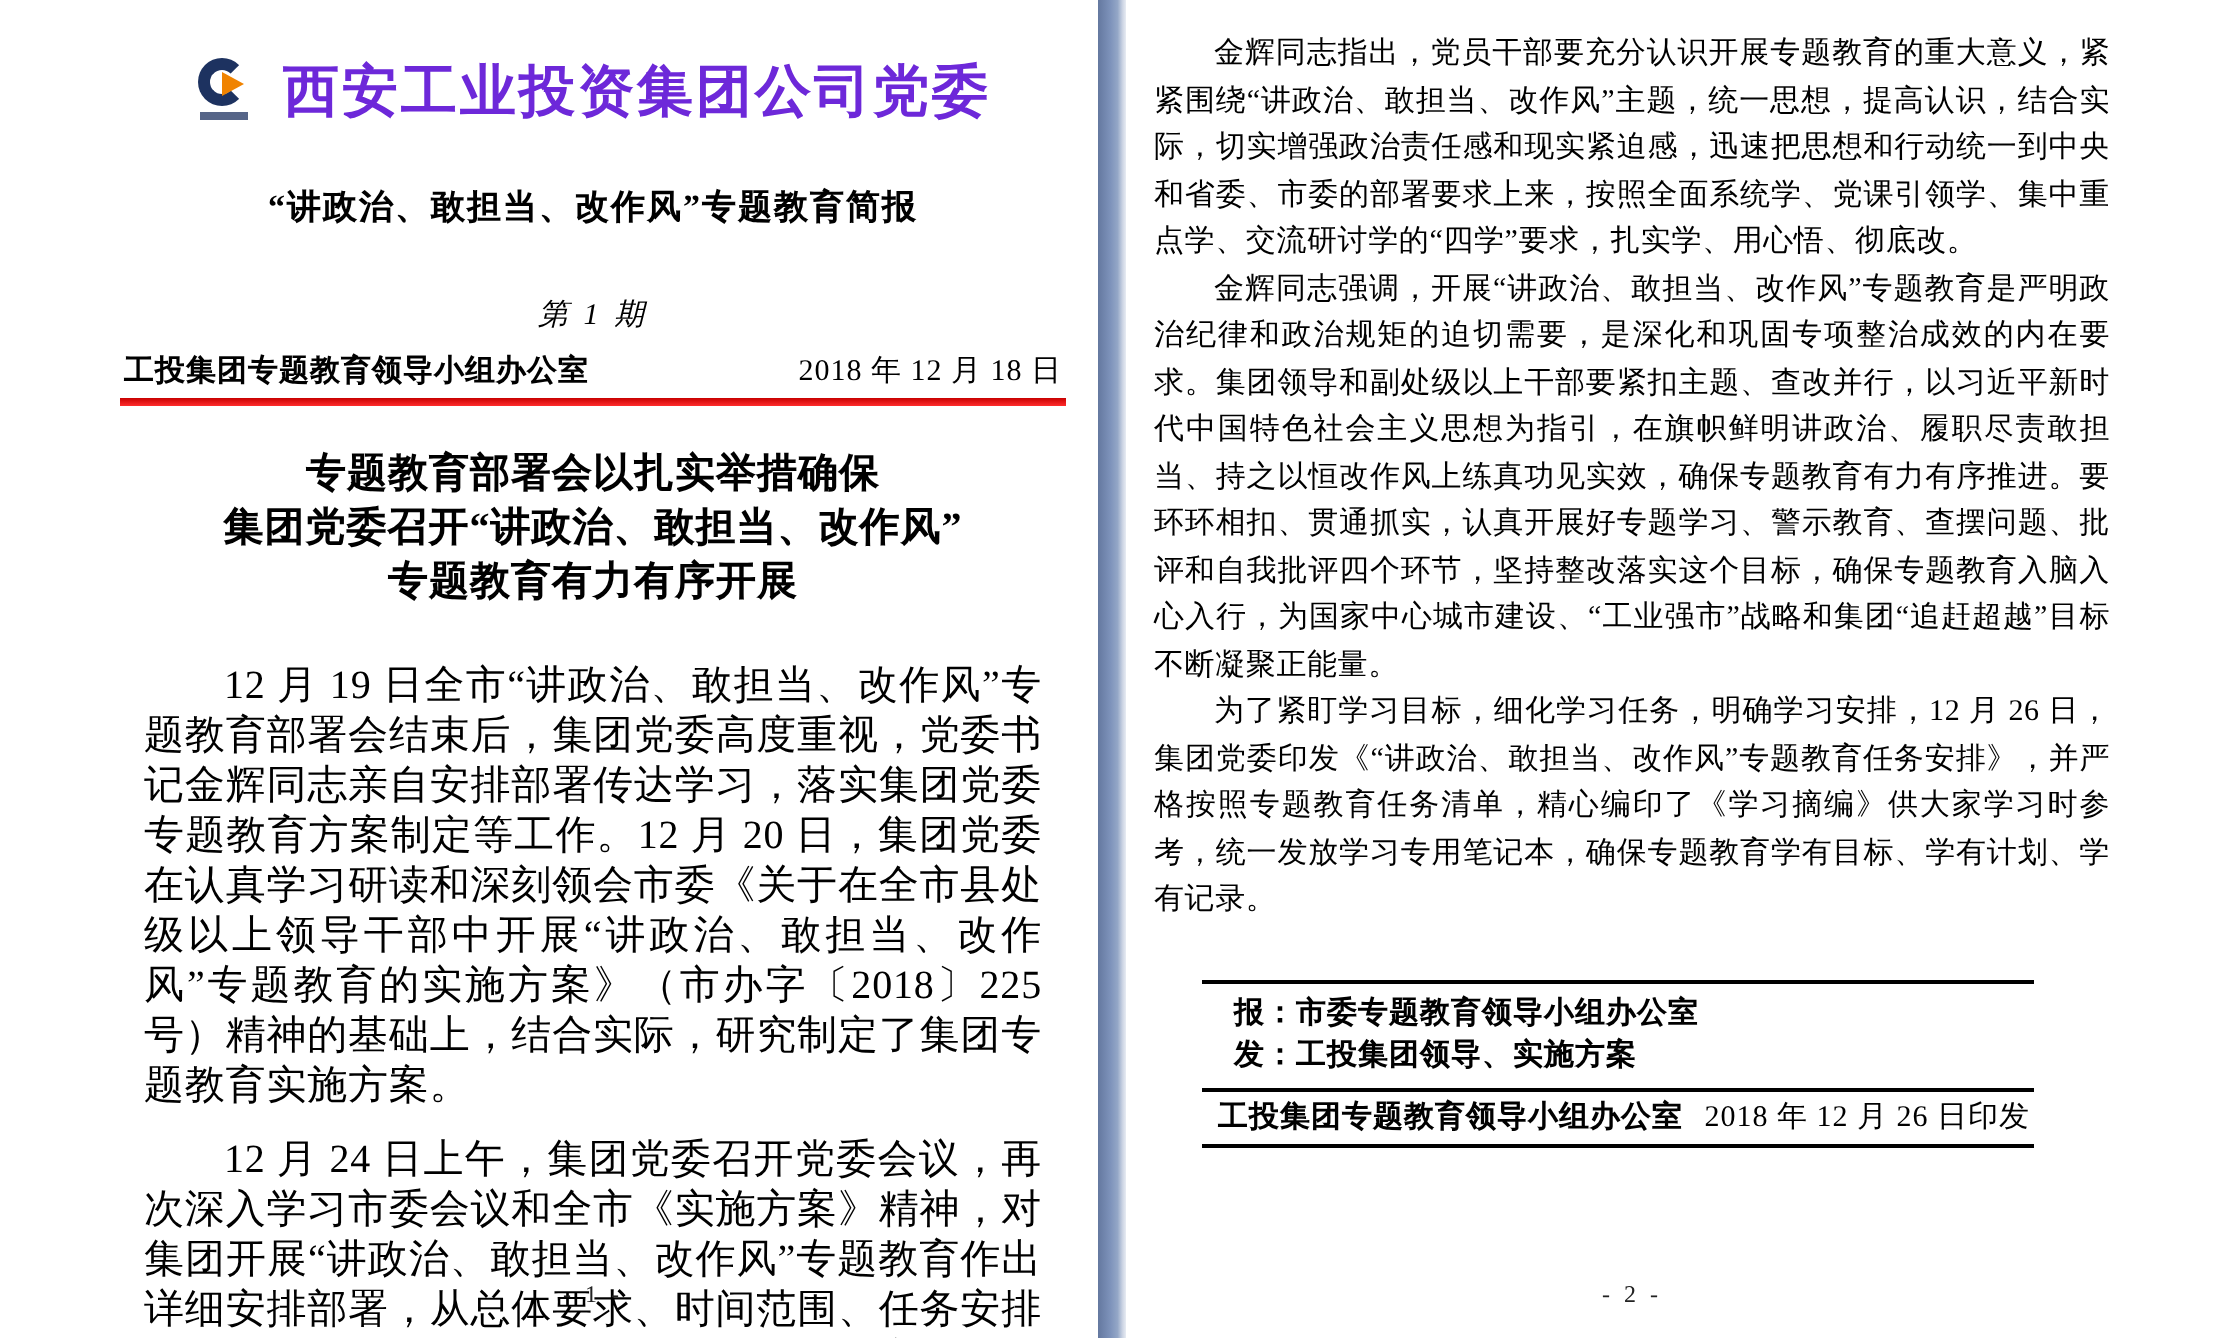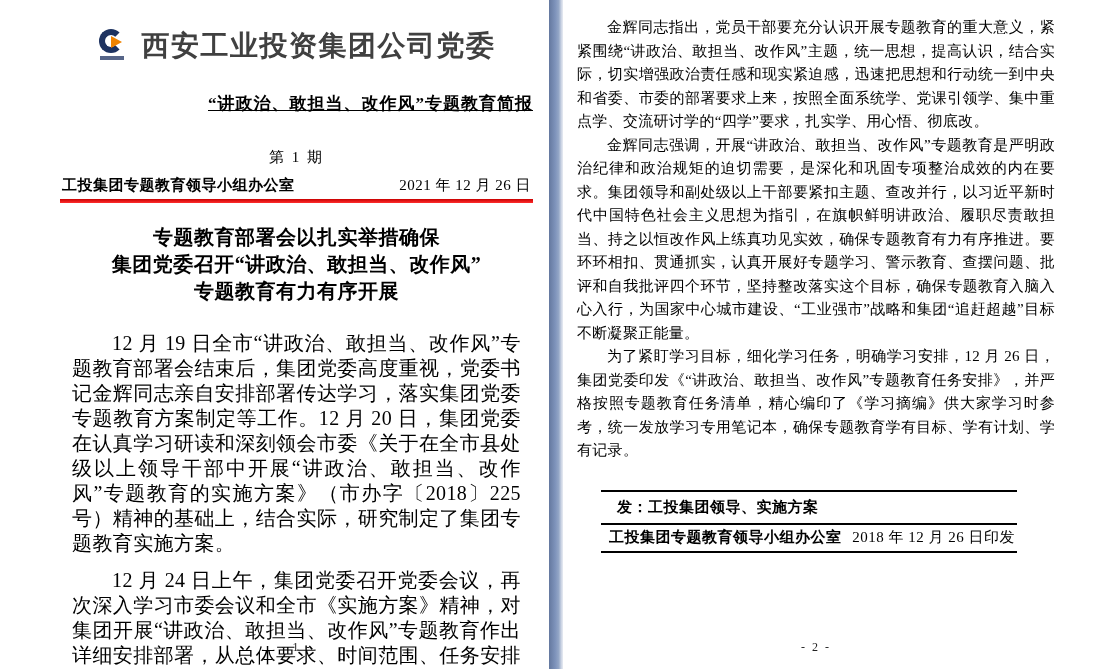--- a/index.html
+++ b/index.html
@@ -9,27 +9,27 @@
   }
   .page{position:absolute;top:0;height:669px;}
   .page-left{left:60px;width:473px;}
   .page-right{left:577px;width:478px;}
   .divider{
     position:absolute;left:549px;top:0;width:14px;height:669px;
     background:linear-gradient(to right,#64789f 0%,#7e93bb 45%,#94a7c7 70%,#cdd5e4 88%,#e8ecf3 100%);
   }
   
   .masthead{display:flex;justify-content:center;align-items:center;gap:14px;margin-top:27px;}
-  .org-title{font-size:28px;font-weight:bold;color:#404040;letter-spacing:1.5px;white-space:nowrap;}
+  .org-title{font-size:28px;font-weight:bold;color:#6d28d9;letter-spacing:1.5px;white-space:nowrap;}
   .logo{width:30px;height:36px;position:relative;flex:0 0 auto;}
   .logo .ring{position:absolute;left:1px;top:1px;width:24px;height:24px;border:6px solid #1d3260;border-radius:50%;box-sizing:border-box;border-right-color:transparent;}
   .logo .arrow{position:absolute;left:13px;top:8px;width:0;height:0;border-left:11px solid #f08300;border-top:6px solid transparent;border-bottom:6px solid transparent;}
   .logo .tag{position:absolute;left:2px;top:28px;width:24px;height:4px;background:#1d3260;opacity:.75;}
-  .subtitle{text-align:right;font-weight:bold;font-size:17px;letter-spacing:1px;margin-top:27px;text-decoration:underline;}
-  .issue{text-align:center;font-size:15px;margin-top:33px;letter-spacing:2px;}
+  .subtitle{text-align:center;font-weight:bold;font-size:17px;letter-spacing:1px;margin-top:27px;}
+  .issue{text-align:center;font-size:15px;margin-top:33px;letter-spacing:2px;font-style:italic;}
   .meta-row{display:flex;justify-content:space-between;align-items:baseline;font-size:15px;margin-top:9px;padding:0 2px;}
   .meta-office{font-weight:bold;letter-spacing:.5px;}
   .meta-date{letter-spacing:.5px;}
   .red-rule{height:4px;margin-top:4px;background:linear-gradient(#c80000,#ff2d2d);}
   .headline{text-align:center;font-weight:bold;font-size:20px;line-height:27px;margin-top:21px;letter-spacing:.5px;}
   .body-left{margin-top:26px;}
   .body-left p{margin:12px;font-size:20px;line-height:25px;text-indent:2em;text-align:justify;letter-spacing:.4px;}
   
   .body-right{margin-top:16px;}
   .body-right p{margin:0;font-size:15px;line-height:23.5px;text-indent:2em;text-align:justify;letter-spacing:.3px;}
@@ -54,21 +54,21 @@
     </span>
     <span class="org-title">西安工业投资集团公司党委</span>
   </div>
 
   <div class="subtitle">“讲政治、敢担当、改作风”专题教育简报</div>
 
   <div class="issue">第 1 期</div>
 
   <div class="meta-row">
     <span class="meta-office">工投集团专题教育领导小组办公室</span>
-    <span class="meta-date">2021 年 12 月 26 日</span>
+    <span class="meta-date">2018 年 12 月 18 日</span>
   </div>
 
   <div class="red-rule"></div>
 
   <div class="headline">
     <div>专题教育部署会以扎实举措确保</div>
     <div>集团党委召开“讲政治、敢担当、改作风”</div>
     <div>专题教育有力有序开展</div>
   </div>
 
@@ -85,20 +85,21 @@
 <div class="page page-right">
 
   <div class="body-right">
     <p>金辉同志指出，党员干部要充分认识开展专题教育的重大意义，紧紧围绕“讲政治、敢担当、改作风”主题，统一思想，提高认识，结合实际，切实增强政治责任感和现实紧迫感，迅速把思想和行动统一到中央和省委、市委的部署要求上来，按照全面系统学、党课引领学、集中重点学、交流研讨学的“四学”要求，扎实学、用心悟、彻底改。</p>
     <p>金辉同志强调，开展“讲政治、敢担当、改作风”专题教育是严明政治纪律和政治规矩的迫切需要，是深化和巩固专项整治成效的内在要求。集团领导和副处级以上干部要紧扣主题、查改并行，以习近平新时代中国特色社会主义思想为指引，在旗帜鲜明讲政治、履职尽责敢担当、持之以恒改作风上练真功见实效，确保专题教育有力有序推进。要环环相扣、贯通抓实，认真开展好专题学习、警示教育、查摆问题、批评和自我批评四个环节，坚持整改落实这个目标，确保专题教育入脑入心入行，为国家中心城市建设、“工业强市”战略和集团“追赶超越”目标不断凝聚正能量。</p>
     <p>为了紧盯学习目标，细化学习任务，明确学习安排，12 月 26 日，集团党委印发《“讲政治、敢担当、改作风”专题教育任务安排》，并严格按照专题教育任务清单，精心编印了《学习摘编》供大家学习时参考，统一发放学习专用笔记本，确保专题教育学有目标、学有计划、学有记录。</p>
   </div>
 
   <div class="footer-box">
     <div class="footer-dist">
+      <div>报：市委专题教育领导小组办公室</div>
       <div>发：工投集团领导、实施方案</div>
     </div>
     <div class="footer-print">
       <span class="office">工投集团专题教育领导小组办公室</span>
       <span class="date">2018 年 12 月 26 日印发</span>
     </div>
   </div>
 
   <div class="pagenum">- 2 -</div>
 </div>

